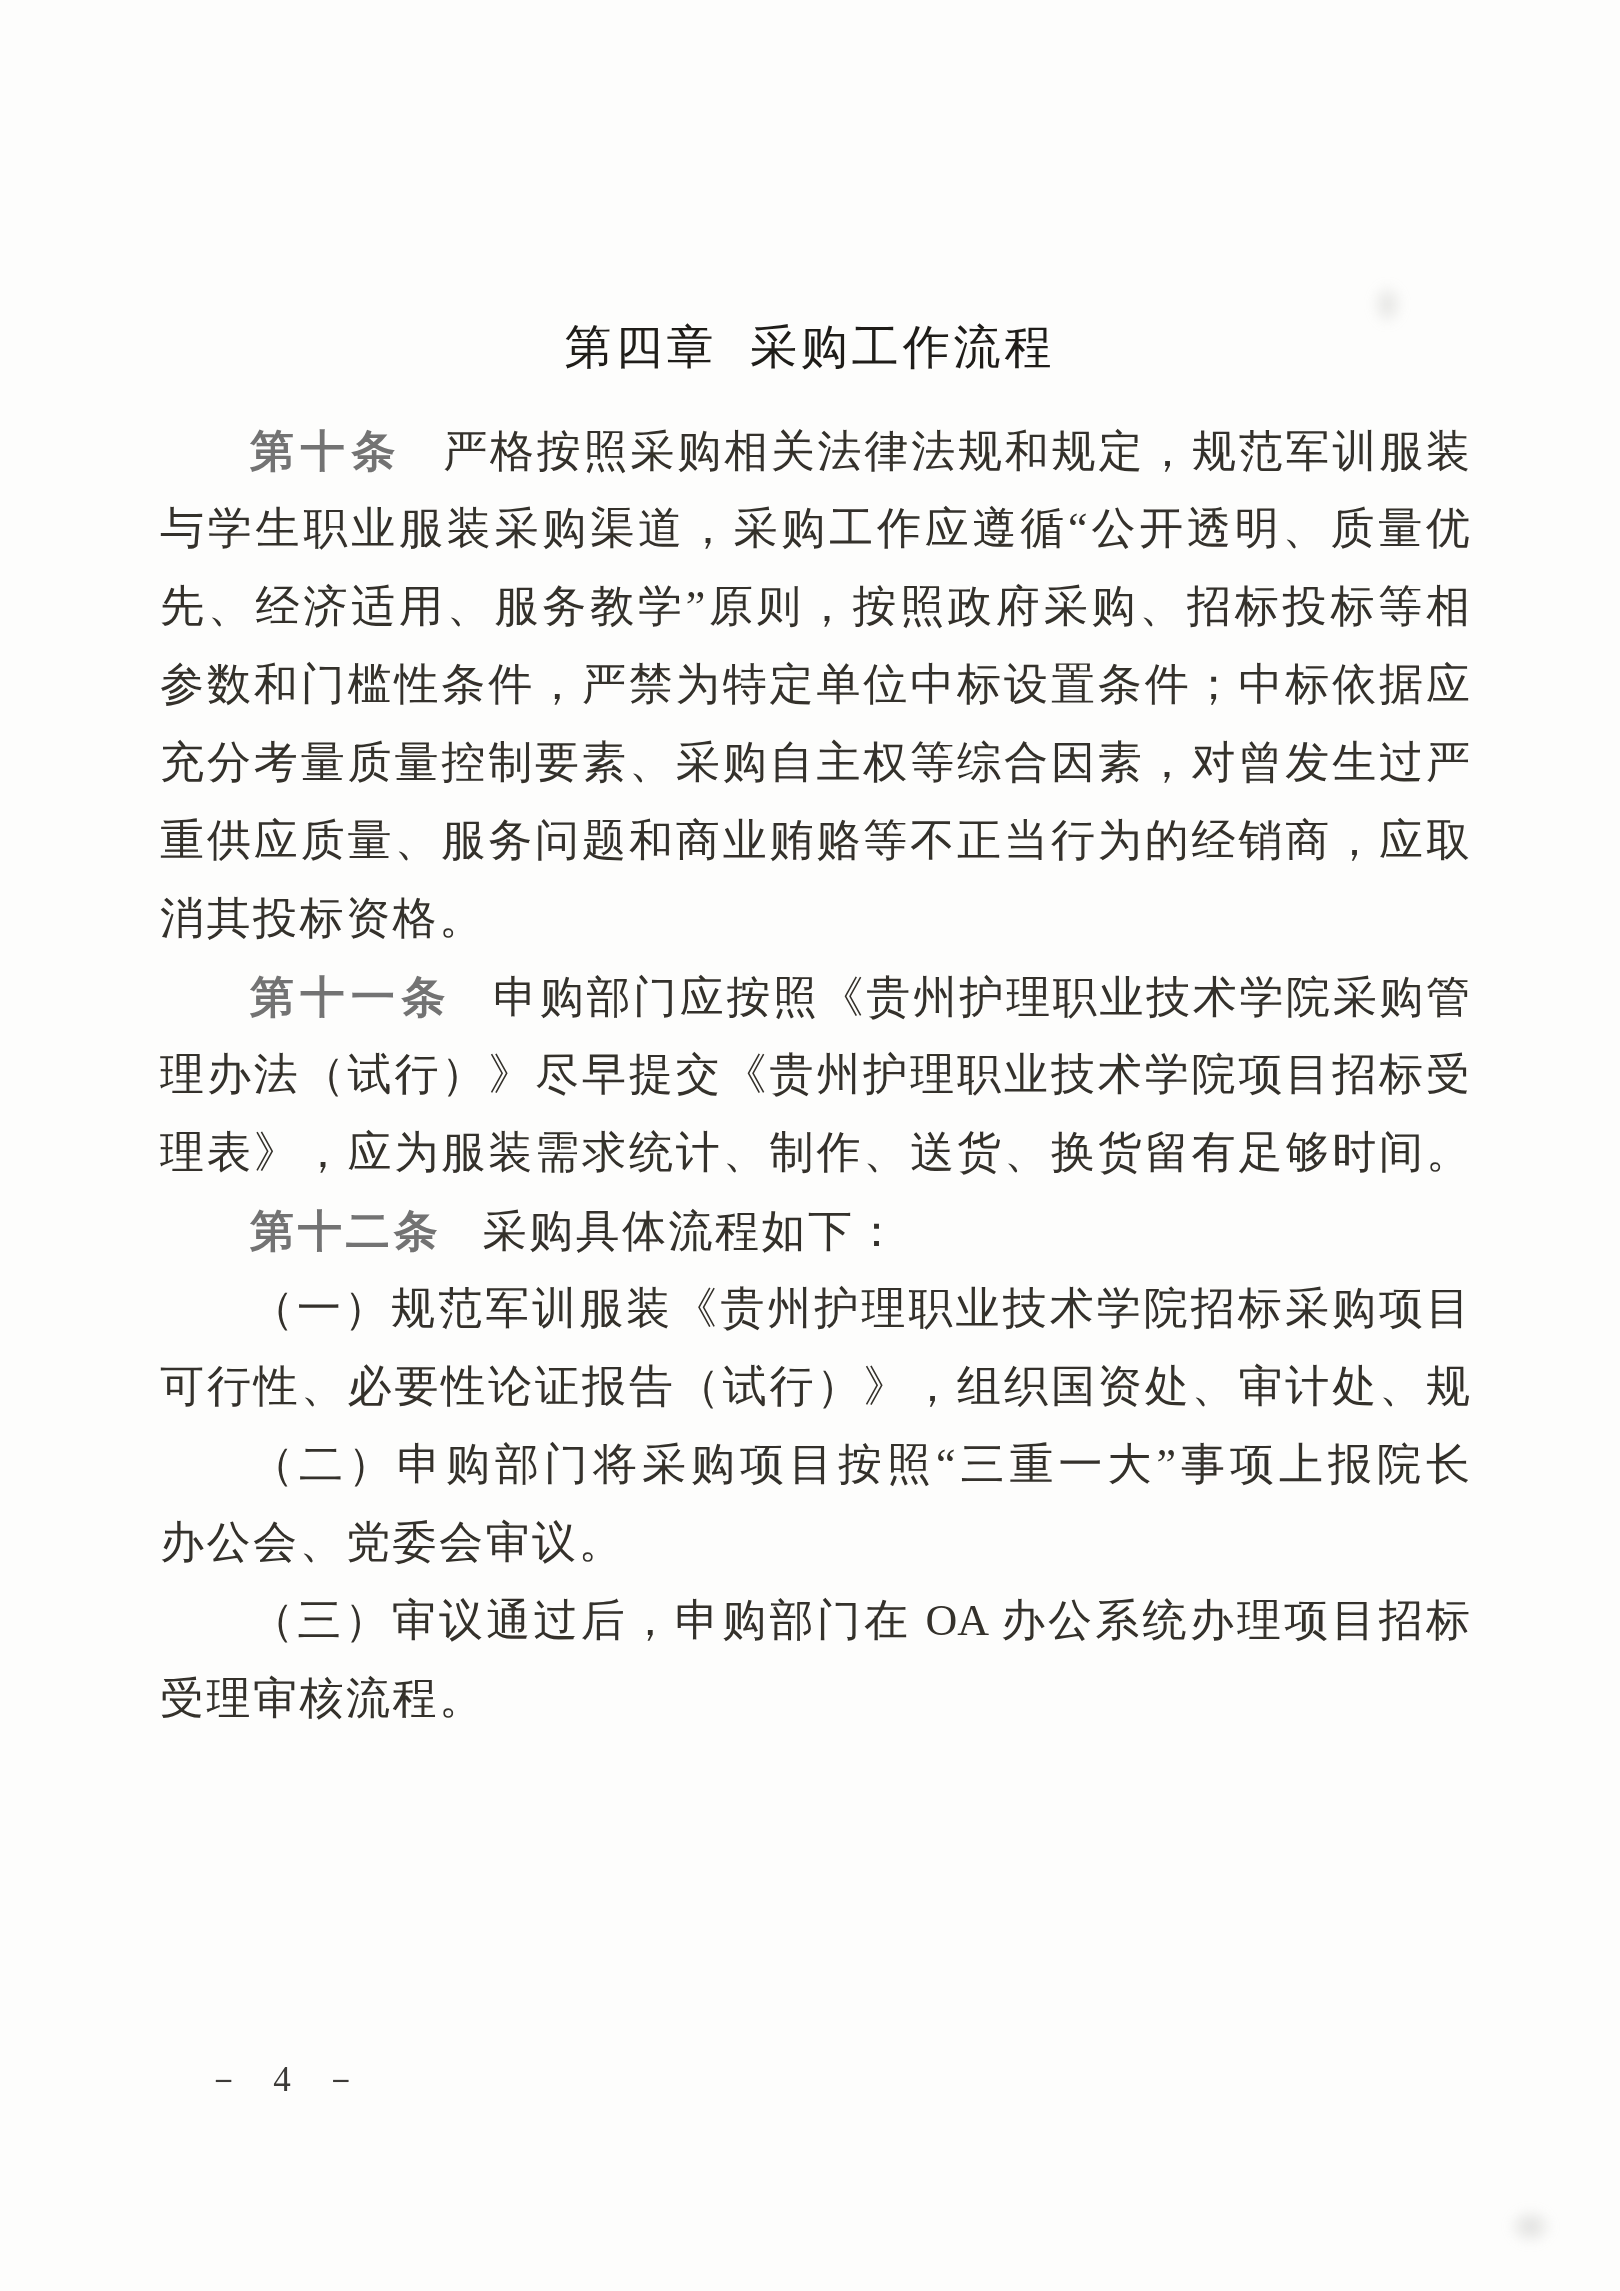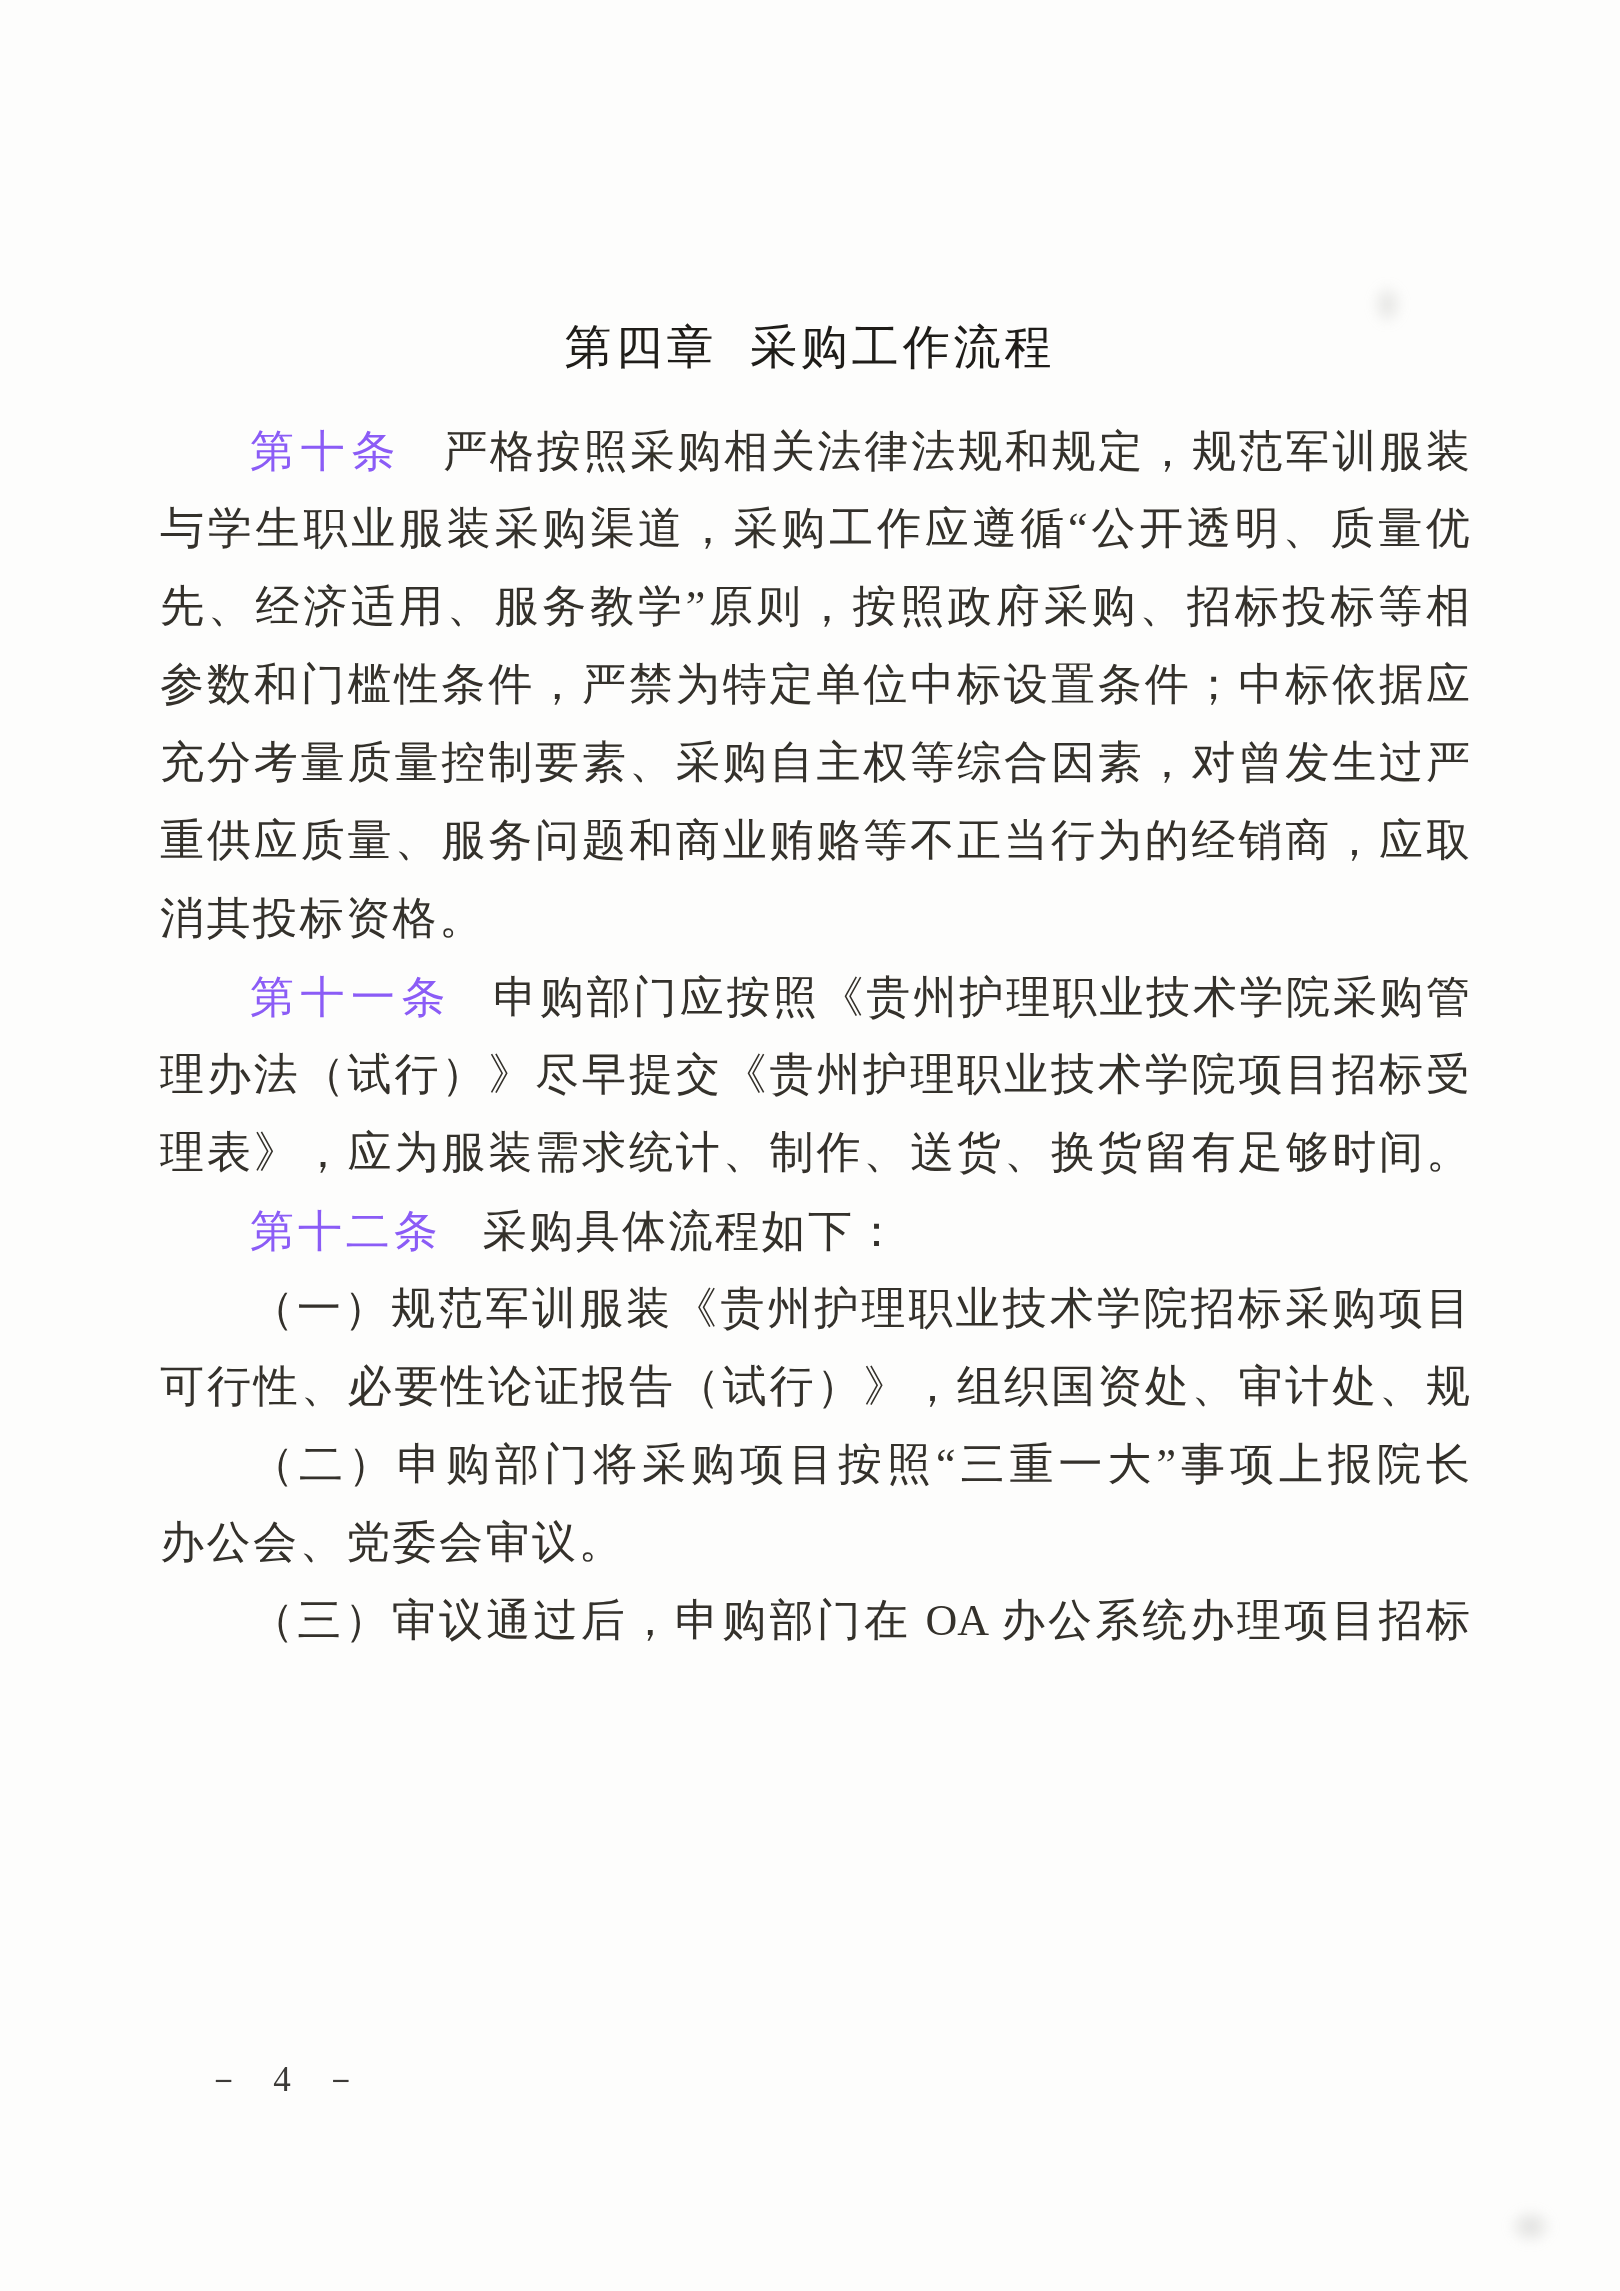--- a/index.html
+++ b/index.html
@@ -41,24 +41,24 @@
   }
   .line.fill {
     letter-spacing: 0;
     text-align: justify;
     text-align-last: justify;
     white-space: normal;
   }
   .line.indent { padding-left: 90px; }
   .label {
     font-family: "Liberation Sans", "DejaVu Sans", sans-serif;
-    font-weight: 400;
+    font-weight: 700;
     letter-spacing: 3.9px;
     margin-right: 41px;
-    color: #8b5cf6;
+    color: #737373;
   }
   .pagenum {
     position: absolute;
     left: 206px;
     top: 2056px;
     font-size: 35px;
     letter-spacing: 11.8px;
     color: #3c3a37;
   }
   .smudge {
@@ -91,19 +91,20 @@
   <div class="line"><span>消其投标资格。</span></div>
   <div class="line fill indent"><span class="label">第十一条</span><span>申购部门应按照《贵州护理职业技术学院采购管</span></div>
   <div class="line fill"><span>理办法（试行）》尽早提交《贵州护理职业技术学院项目招标受</span></div>
   <div class="line fill"><span>理表》，应为服装需求统计、制作、送货、换货留有足够时间。</span></div>
   <div class="line indent"><span class="label">第十二条</span><span>采购具体流程如下：</span></div>
   <div class="line fill indent"><span>（一）规范军训服装《贵州护理职业技术学院招标采购项目</span></div>
   <div class="line fill"><span>可行性、必要性论证报告（试行）》，组织国资处、审计处、规</span></div>
   <div class="line fill indent"><span>（二）申购部门将采购项目按照“三重一大”事项上报院长</span></div>
   <div class="line"><span>办公会、党委会审议。</span></div>
   <div class="line fill indent"><span>（三）审议通过后，申购部门在 OA 办公系统办理项目招标</span></div>
+  <div class="line"><span>受理审核流程。</span></div>
 </div>
 
 <div class="pagenum">－ 4 －</div>
 
 <div class="smudge a"></div>
 <div class="smudge b"></div>
 
 
 </body></html>

